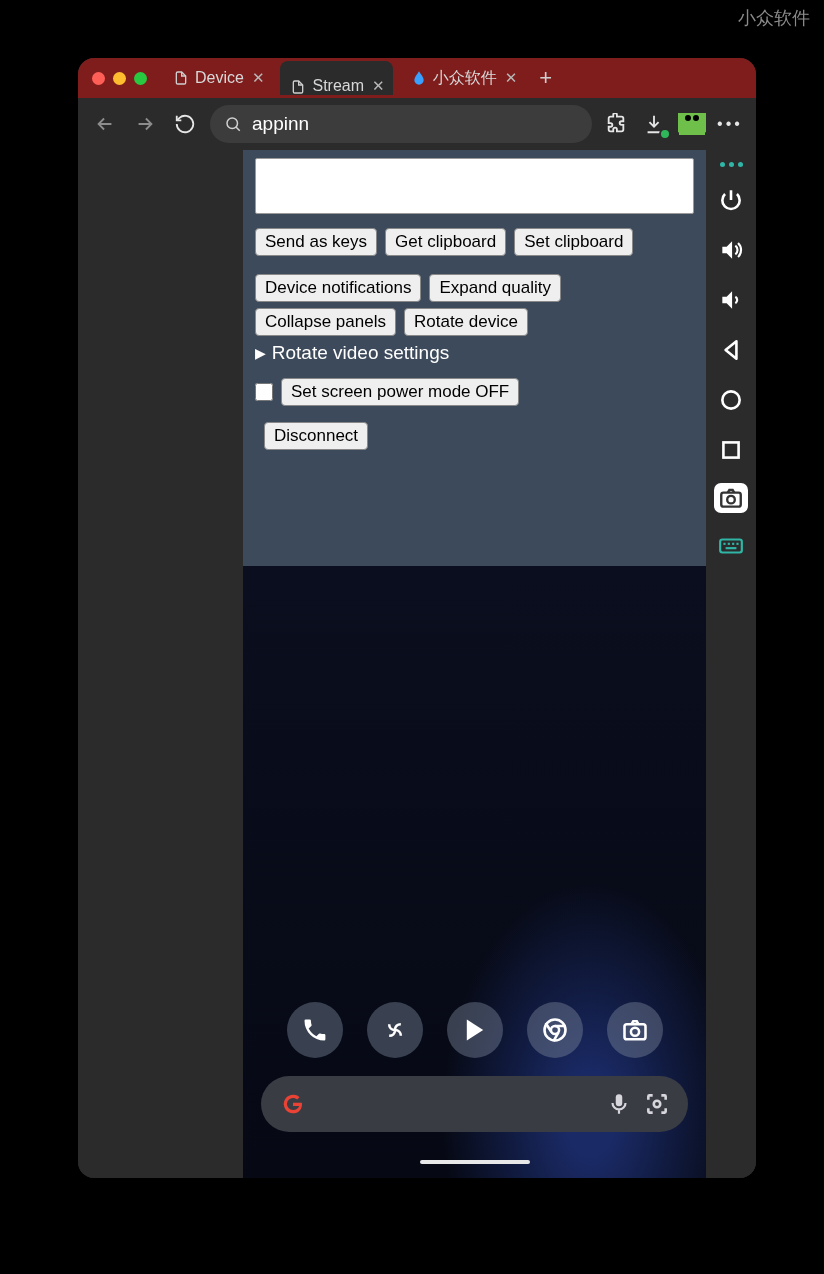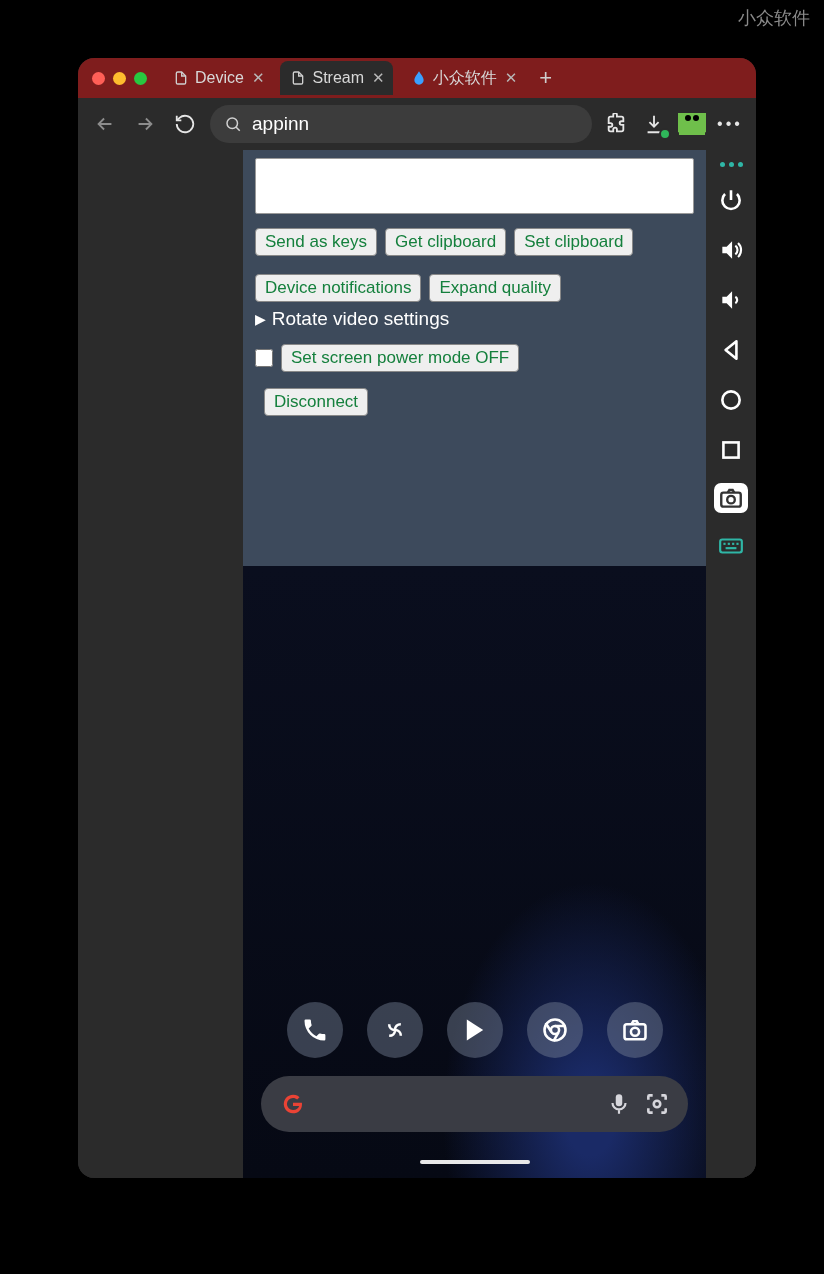--- a/index.html
+++ b/index.html
@@ -20,21 +20,21 @@
   .dot { width: 13px; height: 13px; border-radius: 50%; }
   .dot.red { background: #ff5f57; }
   .dot.yellow { background: #febc2e; }
   .dot.green { background: #28c840; }
   .tab {
     display: flex; align-items: center; gap: 6px;
     height: 34px; padding: 0 8px 0 10px;
     color: #d8d8d8; font-size: 16px; border-radius: 8px 8px 0 0;
     max-width: 140px; position: relative;
   }
-  .tab.active { background: #2b2b2b; }
+  .tab.active { background: #2b2b2b; align-items: flex-end; }
   .tab .favicon { width: 16px; height: 16px; display:flex; align-items:center; justify-content:center; }
   .tab .label { white-space: nowrap; overflow:hidden; text-overflow: ellipsis; max-width: 72px; }
   .tab .close { color:#b8b8b8; font-size:15px; margin-left:2px; cursor:pointer; }
   .addtab { color:#cfcfcf; font-size:22px; padding:0 6px; cursor:pointer; }
   
   .toolbar {
     display:flex; align-items:center; gap:10px;
     height:52px; background:#2b2b2b; padding:0 12px;
   }
   .navbtn { width:30px; height:30px; display:flex; align-items:center; justify-content:center; color:#8c8c8c; border-radius:50%; }
@@ -78,21 +78,21 @@
     position:absolute; left:0; right:0; top:0; padding:8px 12px 14px 12px;
     background: rgba(61,74,92,.96); color:#fff;
   }
   .panel-title { font-size:19px; margin:2px 0 8px 2px; color:#eaeaea; }
   .panel textarea {
     width:100%; height:56px; border:1px solid #999; border-radius:2px; background:#fff; resize:none;
     font-size:15px; padding:4px;
   }
   .btnrow { display:flex; flex-wrap:wrap; gap:8px; margin-top:10px; }
   .hbtn {
-    background:#efefef; color:#15803d; border:1px solid #888; border-radius:4px;
+    background:#efefef; color:#000000; border:1px solid #888; border-radius:4px;
     font-size:17px; padding:3px 9px; cursor:pointer;
   }
   .disclosure { display:flex; align-items:center; gap:6px; font-size:19px; margin-top:6px; cursor:pointer; }
   .disclosure .tri { font-size:14px; }
   .chkrow { display:flex; align-items:center; gap:8px; margin-top:14px; font-size:19px; }
   .chkrow input[type=checkbox]{ width:18px; height:18px; }
   .panel .disc-btn-wrap { margin-top:16px;padding-left:9px; }
   
   .device-screen {
     position:absolute; left:0; right:0; top:416px; bottom:0;
@@ -228,20 +228,24 @@
 
         <div class="btnrow">
           <button class="hbtn">Send as keys</button>
           <button class="hbtn">Get clipboard</button>
           <button class="hbtn">Set clipboard</button>
         </div>
 
         <div class="btnrow" style="margin-top:18px;">
           <button class="hbtn">Device notifications</button>
           <button class="hbtn">Expand quality</button>
+        </div>
+        <div class="btnrow" style="margin-top:6px;">
+          <button class="hbtn">Collapse panels</button>
+          <button class="hbtn">Rotate device</button>
         </div>
 
         <div class="disclosure">
           <span class="tri">▶</span>
           <span>Rotate video settings</span>
         </div>
 
         <div class="chkrow">
           <input type="checkbox" style="">
           <button class="hbtn">Set screen power mode OFF</button>

